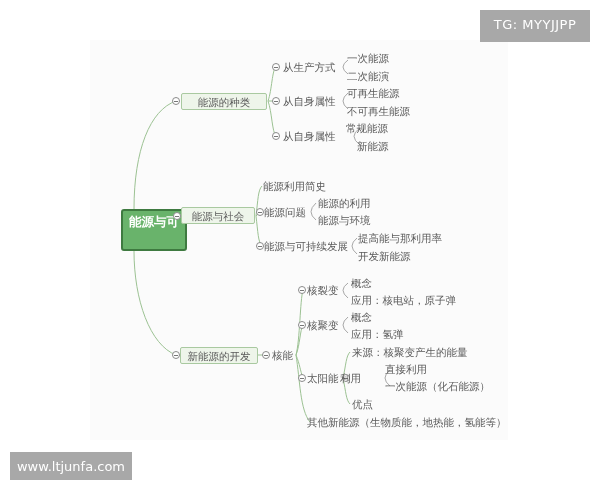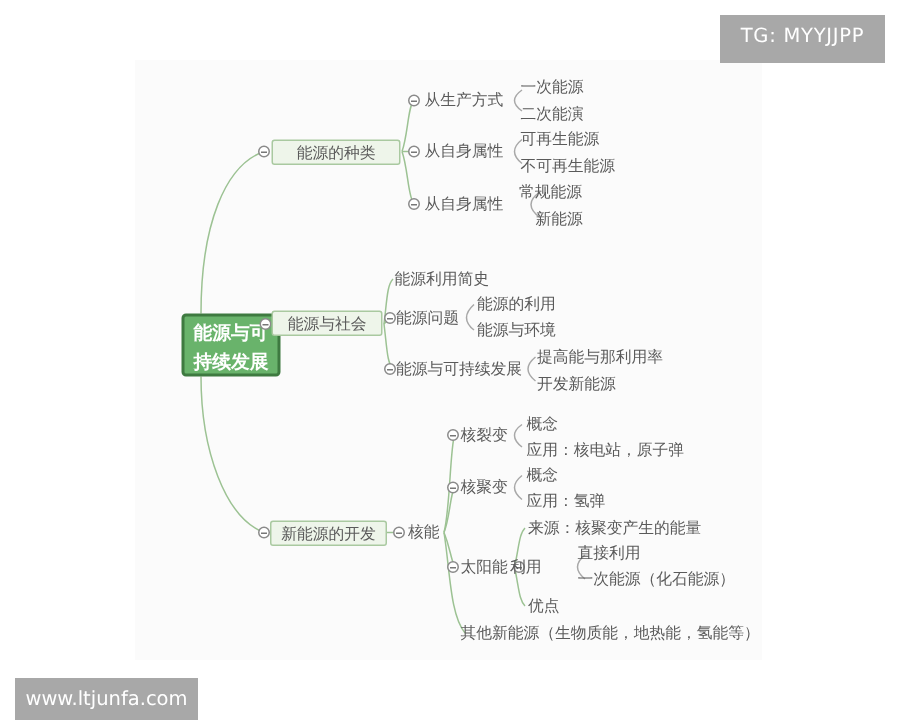--- a/index.html
+++ b/index.html
@@ -83,21 +83,20 @@
     <path d="M316 203 Q 306 212, 316 220"></path>
     <path d="M357 238 Q 347 246, 357 254"></path>
     <path d="M348 283 Q 338 290, 348 298"></path>
     <path d="M348 317 Q 338 325, 348 333"></path>
     <path d="M390 370 Q 380 378, 390 386"></path>
   </g>
 </svg>
 
 <div class="root">
   <div>能源与可</div>
-  <div>持续发展</div>
 </div>
 
 <span class="coll" style="left:172px;top:97px"></span>
 <div class="box" style="left:181px;top:93px;width:86px">能源的种类</div>
 <span class="coll" style="left:272px;top:63px"></span>
 <span class="t" style="left:283px;top:60px">从生产方式</span>
 <span class="coll" style="left:272px;top:97px"></span>
 <span class="t" style="left:283px;top:94px">从自身属性</span>
 <span class="coll" style="left:272px;top:132px"></span>
 <span class="t" style="left:283px;top:129px">从自身属性</span>

